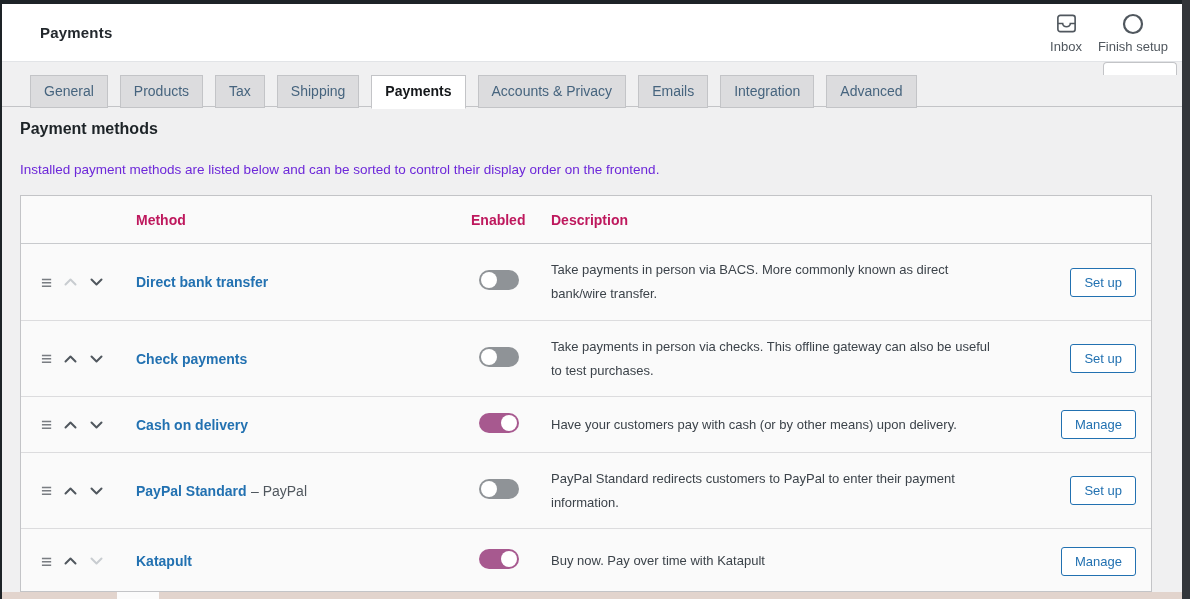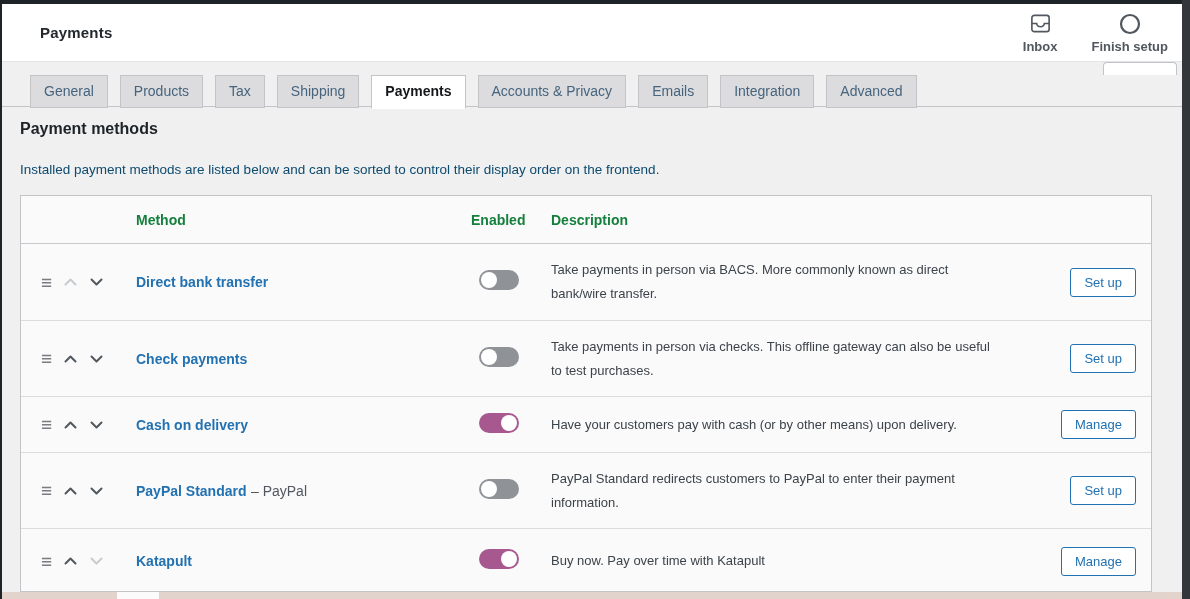--- a/index.html
+++ b/index.html
@@ -20,21 +20,21 @@
   .edge-right { position:absolute; top:0; right:0; width:8px; height:100%; background:#33363a; z-index:50; }
 
   
   .admin-header {
     position:absolute; top:4px; left:2px; right:8px; height:58px;
     background:#fff; border-bottom:1px solid #e2e4e7;
     display:flex; align-items:center; justify-content:space-between;
     padding:0 14px 0 38px; z-index:5;
   }
   .hdr-title { font-size:15px; font-weight:700; color:#23282d; letter-spacing:.2px; }
-  .hdr-actions { display:flex; gap:34px;font-weight:bold; }
+  .hdr-actions { display:flex; gap:16px; }
   .hdr-action { display:flex; flex-direction:column; align-items:center; gap:3px; cursor:pointer; }
   .hdr-action .icn { height:24px; display:flex; align-items:center; justify-content:center; color:#50575e; }
   .hdr-action .lbl { font-size:13px; color:#50575e; }
 
   .popover-edge {
     position:absolute; top:62px; left:1103px; width:74px; height:13px;
     background:#fff; border:1px solid #c3c4c7; border-bottom:none;
     border-radius:4px 4px 0 0; z-index:4;
   }
 
@@ -45,34 +45,34 @@
     background:#dcdcde; border:1px solid #c3c4c7; color:#46647e;
     text-decoration:none; cursor:pointer; white-space:nowrap;
   }
   .tab.active {
     background:#fff; color:#14171a; font-weight:700;
     border-bottom:1px solid #fff; margin-bottom:-1px; z-index:4; position:relative;
   }
   .tabs-line { position:absolute; top:106px; left:2px; right:8px; height:1px; background:#c3c4c7; z-index:2; }
 
   .section-heading { position:absolute; top:120px; left:20px; font-size:16px; font-weight:700; color:#1d2327; }
-  .section-desc { position:absolute; top:162px; left:20px; font-size:13.5px; color:#0c4a6e; }
+  .section-desc { position:absolute; top:162px; left:20px; font-size:13.5px; color:#6d28d9; }
 
   
   .card {
     position:absolute; top:195px; left:20px; width:1132px; height:397px;
     background:#fafafa; border:1px solid #c3c4c7; overflow:hidden;
   }
   .grid-row {
     display:grid;
     grid-template-columns:115px 315px 90px 1fr 120px;
     align-items:center;
   }
   .thead { height:48px; border-bottom:1px solid #c8cacd; }
-  .thead .th { font-size:14px; font-weight:700; color:#15803d; }
+  .thead .th { font-size:14px; font-weight:700; color:#be185d; }
   .th-enabled { padding-left:20px; }
   .th-desc { padding-left:10px; }
 
   .trow { border-bottom:1px solid #dcdcde; }
   .trow:nth-child(1) { height:77px; }
   .trow:nth-child(2) { height:76px; }
   .trow:nth-child(3) { height:56px; }
   .trow:nth-child(4) { height:76px; }
   .trow:nth-child(5) { height:64px; border-bottom:none; }
 

